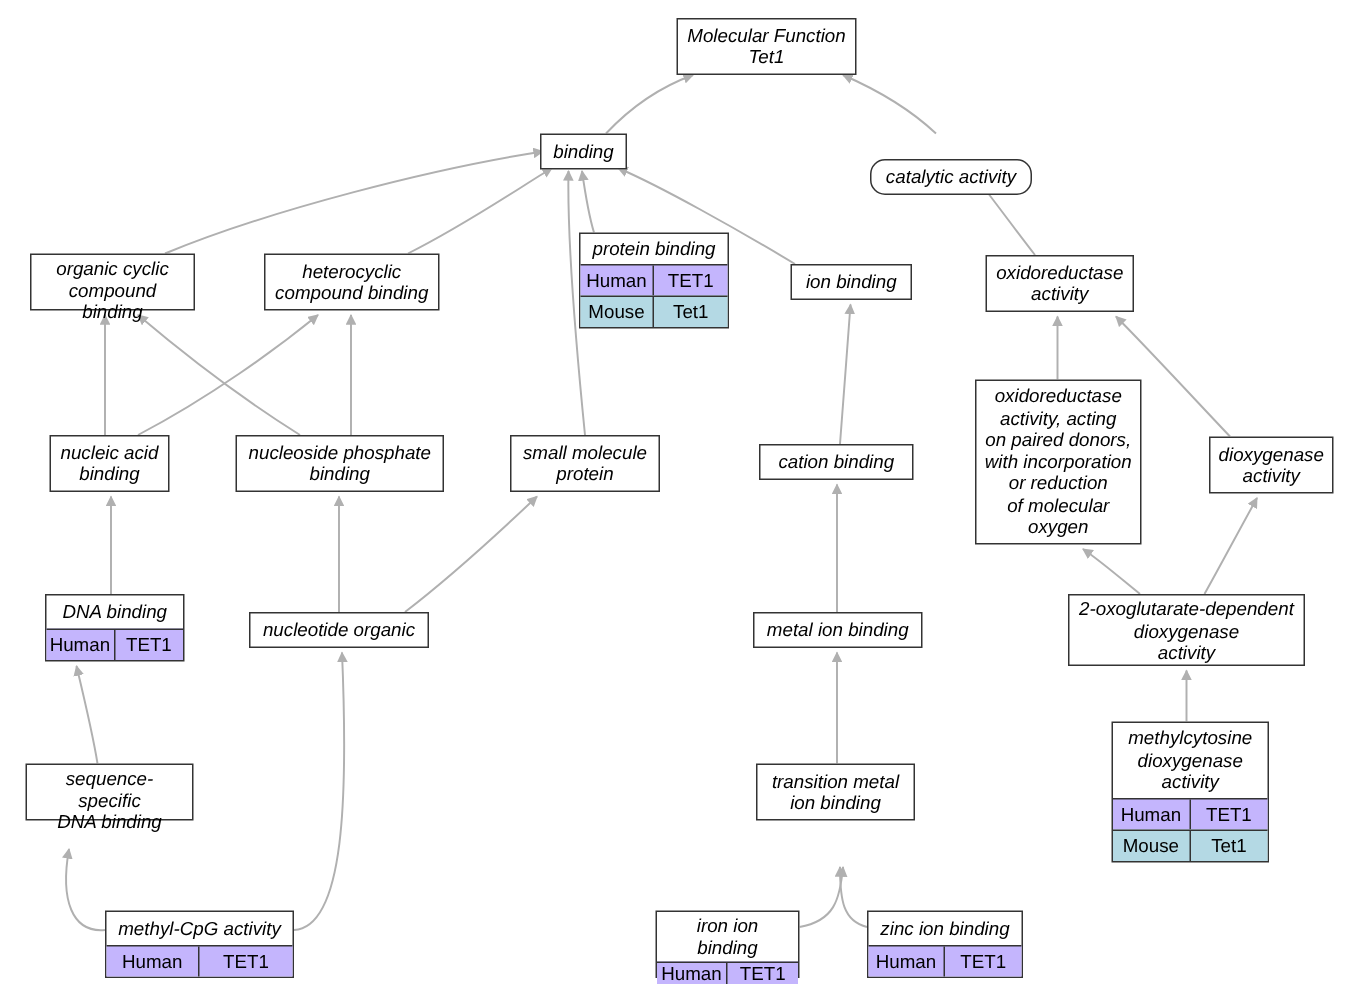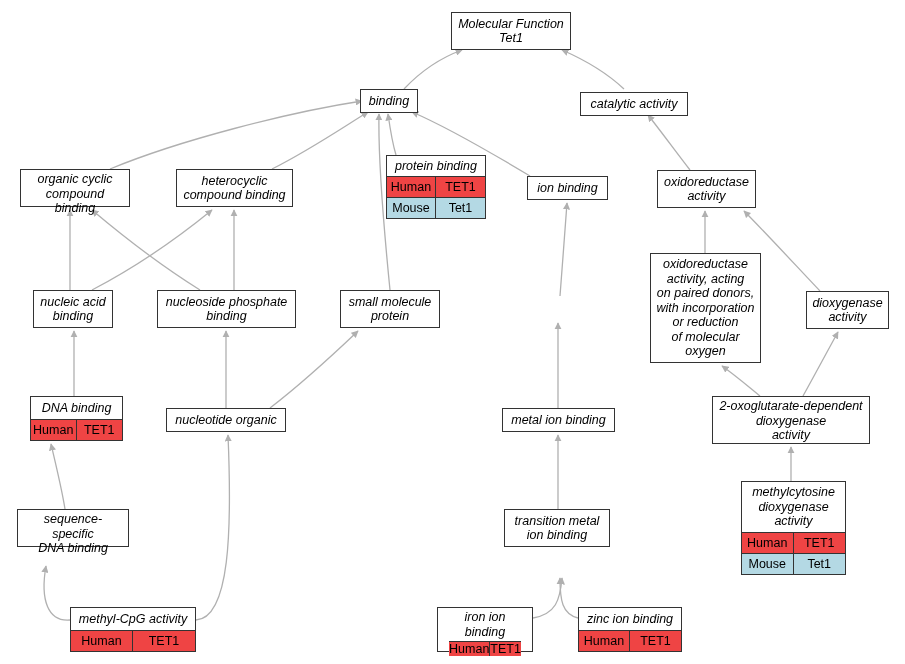--- a/index.html
+++ b/index.html
@@ -56,21 +56,21 @@
     display: flex;
     align-items: center;
     justify-content: center;
     font-size: 12.5px;
     color: #000000;
     box-sizing: border-box;
   }
   .gene-cell.left {
     border-right: 1.4px solid #333333;
   }
-  .gene-row.human { background: #ef4444; }
+  .gene-row.human { background: #c4b5fd; }
   .gene-row.mouse { background: #b4d9e4; }
 </style>
 </head>
 <body>
 
 <div id="canvas">
   <svg id="edges" viewBox="0 0 905 664">
     <defs>
       <marker id="arrow" viewBox="0 0 10 10" refX="9" refY="5" markerWidth="5.5" markerHeight="5.5" orient="auto-start-reverse">
         <path d="M 0 0 L 10 5 L 0 10 z" fill="#b0b0b0"></path>
@@ -107,21 +107,21 @@
         <path d="M 578,618 C 562,614 560,600 560,578" fill="none" stroke="#b0b0b0" stroke-width="1.3" marker-end="url(#arrow)"></path>
       </g>
   </svg>
 <div class="node" style="left: 451px; top: 12px; width: 120px; height: 38px;">
       <div class="node-title">Molecular Function
 Tet1</div>
     </div>
     <div class="node" style="left: 360px; top: 89px; width: 58px; height: 24px;">
       <div class="node-title">binding</div>
     </div>
-    <div class="node" style="left: 580px; top: 92px; width: 108px; height: 24px;">
+    <div class="node" style="left: 580px; top: 106px; width: 108px; height: 24px; border-radius: 10px;">
       <div class="node-title">catalytic activity</div>
     </div>
     <div class="node" style="left: 20px; top: 169px; width: 110px; height: 38px;">
       <div class="node-title">organic cyclic
 compound binding</div>
     </div>
     <div class="node" style="left: 176px; top: 169px; width: 117px; height: 38px;">
       <div class="node-title">heterocyclic
 compound binding</div>
     </div>
@@ -147,20 +147,23 @@
       <div class="node-title">nucleic acid
 binding</div>
     </div>
     <div class="node" style="left: 157px; top: 290px; width: 139px; height: 38px;">
       <div class="node-title">nucleoside phosphate
 binding</div>
     </div>
     <div class="node" style="left: 340px; top: 290px; width: 100px; height: 38px;">
       <div class="node-title">small molecule
 protein</div>
+    </div>
+    <div class="node" style="left: 506px; top: 296px; width: 103px; height: 24px;">
+      <div class="node-title">cation binding</div>
     </div>
     <div class="node" style="left: 650px; top: 253px; width: 111px; height: 110px;">
       <div class="node-title">oxidoreductase
 activity, acting
 on paired donors,
 with incorporation
 or reduction
 of molecular
 oxygen</div>
     </div>
@@ -207,21 +210,21 @@
         <div class="gene-cell">Tet1</div>
       </div>
     </div>
     <div class="node" style="left: 70px; top: 607px; width: 126px; height: 45px;">
       <div class="node-title">methyl-CpG activity</div>
       <div class="gene-row human">
         <div class="gene-cell left">Human</div>
         <div class="gene-cell">TET1</div>
       </div>
     </div>
-    <div class="node" style="left: 437px; top: 607px; width: 96px; height: 45px; align-items: center;">
+    <div class="node" style="left: 437px; top: 607px; width: 96px; height: 45px;">
       <div class="node-title">iron ion binding</div>
       <div class="gene-row human">
         <div class="gene-cell left">Human</div>
         <div class="gene-cell">TET1</div>
       </div>
     </div>
     <div class="node" style="left: 578px; top: 607px; width: 104px; height: 45px;">
       <div class="node-title">zinc ion binding</div>
       <div class="gene-row human">
         <div class="gene-cell left">Human</div>

